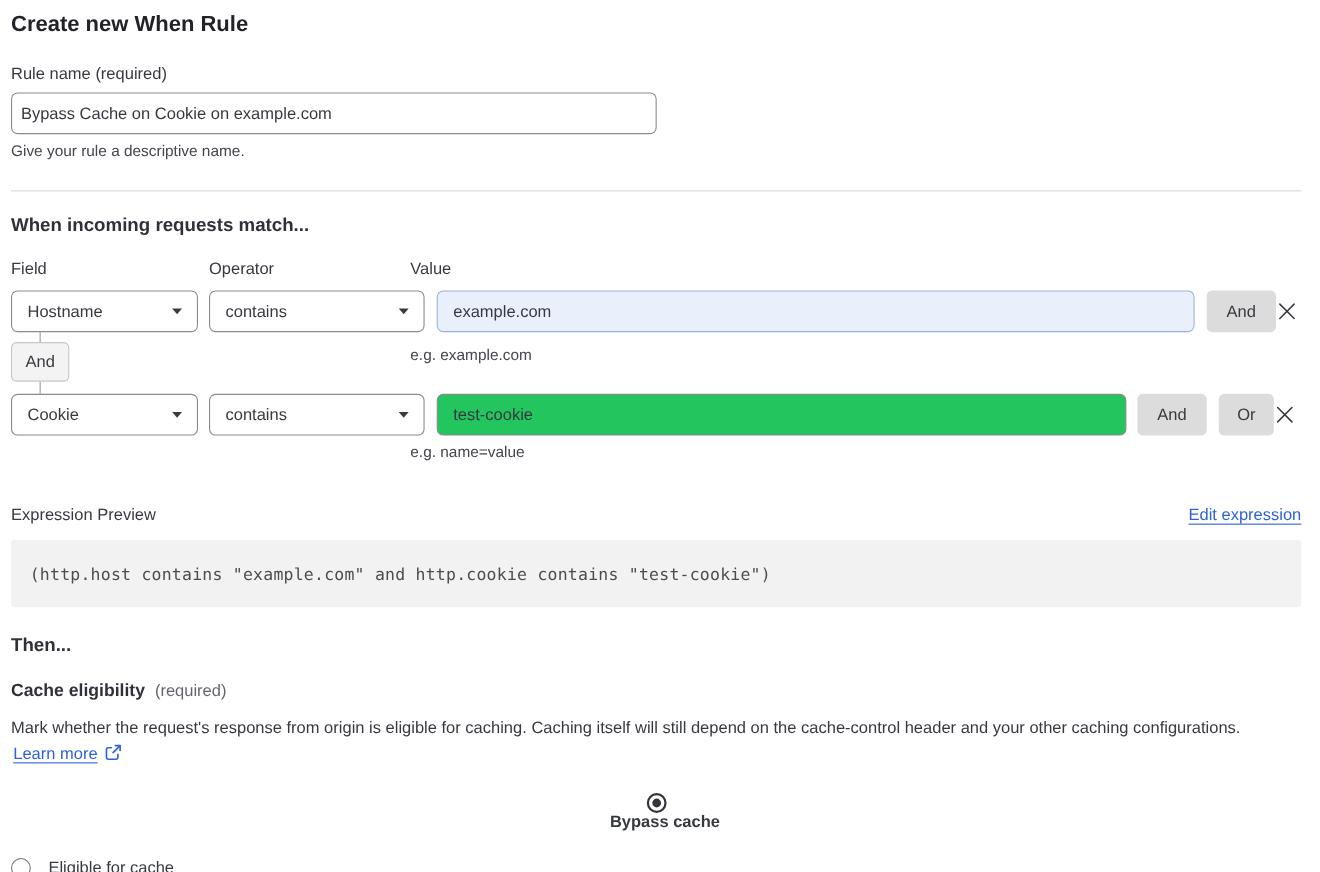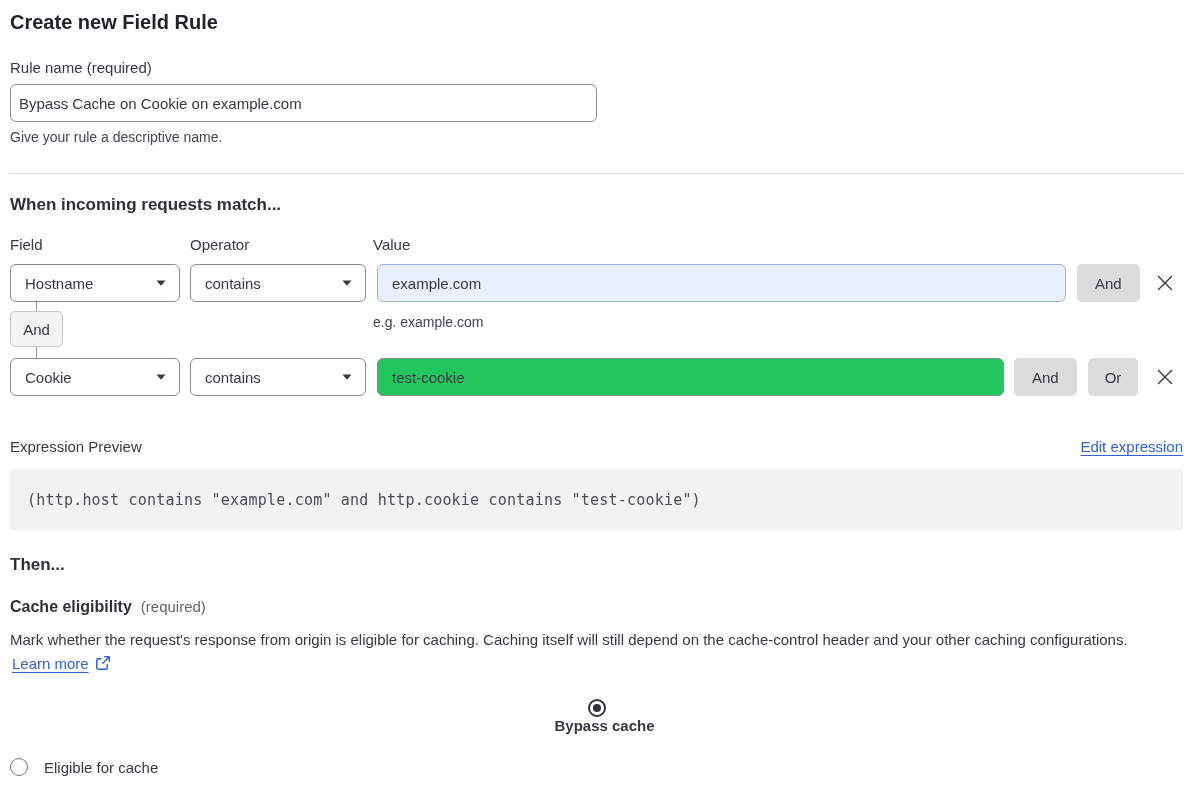--- a/index.html
+++ b/index.html
@@ -30,21 +30,21 @@
   .col-field { width: 170px; }
   .col-operator { width: 172px; margin-left: 10px; }
   .col-value { margin-left: 11px; }
 
   .rule-row { display: flex; align-items: center; margin-top: 10px; }
   .select {
     width: 170px; height: 38px; border: 1px solid #8a8a90; border-radius: 6px;
     background: #fff; display: flex; align-items: center; justify-content: space-between;
     padding: 0 13px 0 14px; font-size: 15px; cursor: pointer; flex: none;
   }
-  .select.op { width: 176px; margin-left: 10px; }
+  .select.op { width: 196px; margin-left: 10px; }
   .value-input {
     margin-left: 11px; height: 38px; border: 1px solid #8a8a90; border-radius: 6px;
     padding: 0 14px; font-size: 15px; font-family: inherit; color: #36393f; outline: none; flex: none;
   }
   .value-input.row1 { width: 689px; background: #e9f0fb; border-color: #9cb3d8; }
   .value-input.row2 { width: 627px; background: #22c55e; }
 
   .logic-btn {
     height: 38px; border: none; border-radius: 5px; background: #dcdcdd; color: #36393f;
     font-size: 15px; font-family: inherit; padding: 0 18px; margin-left: 11px; cursor: pointer; flex: none;
@@ -99,21 +99,21 @@
     background: #33333a; left: 50%; top: 50%; transform: translate(-50%, -50%);
   }
   .radio-label { font-size: 15px; margin-left: 16px; color: #36393f; }
   .radio-row.selected .radio-label { font-weight: 700; }
 </style>
 </head>
 <body>
 
 <div class="page">
 
-  <h1 class="title">Create new Field Rule</h1>
+  <h1 class="title">Create new When Rule</h1>
 
   <div class="field-label">Rule name (required)</div>
   <input class="rule-name-input" type="text" value="Bypass Cache on Cookie on example.com" style="">
   <div class="helper">Give your rule a descriptive name.</div>
 
   <hr class="divider">
 
   <h2 class="section-heading">When incoming requests match...</h2>
 
   <div class="cols">
@@ -166,20 +166,21 @@
     </div>
     <input class="value-input row2" type="text" value="test-cookie" style="">
     <button class="logic-btn" style="margin-left:10px;">And</button>
     <button class="logic-btn or">Or</button>
     <button class="close-btn">
       <svg width="20" height="20" viewBox="0 0 20 20">
           <path d="M3.5 3.5l13 13M16.5 3.5l-13 13" stroke="#36393f" stroke-width="1.4" stroke-linecap="round" fill="none"></path>
         </svg>
     </button>
   </div>
+  <div class="helper indent">e.g. name=value</div>
 
   <div class="preview-row">
     <span>Expression Preview</span>
     <a class="link">Edit expression</a>
   </div>
   <div class="code-block">
     <span>(http.host contains "example.com" and http.cookie contains "test-cookie")</span>
   </div>
 
   <h2 class="section-heading then-heading">Then...</h2>

